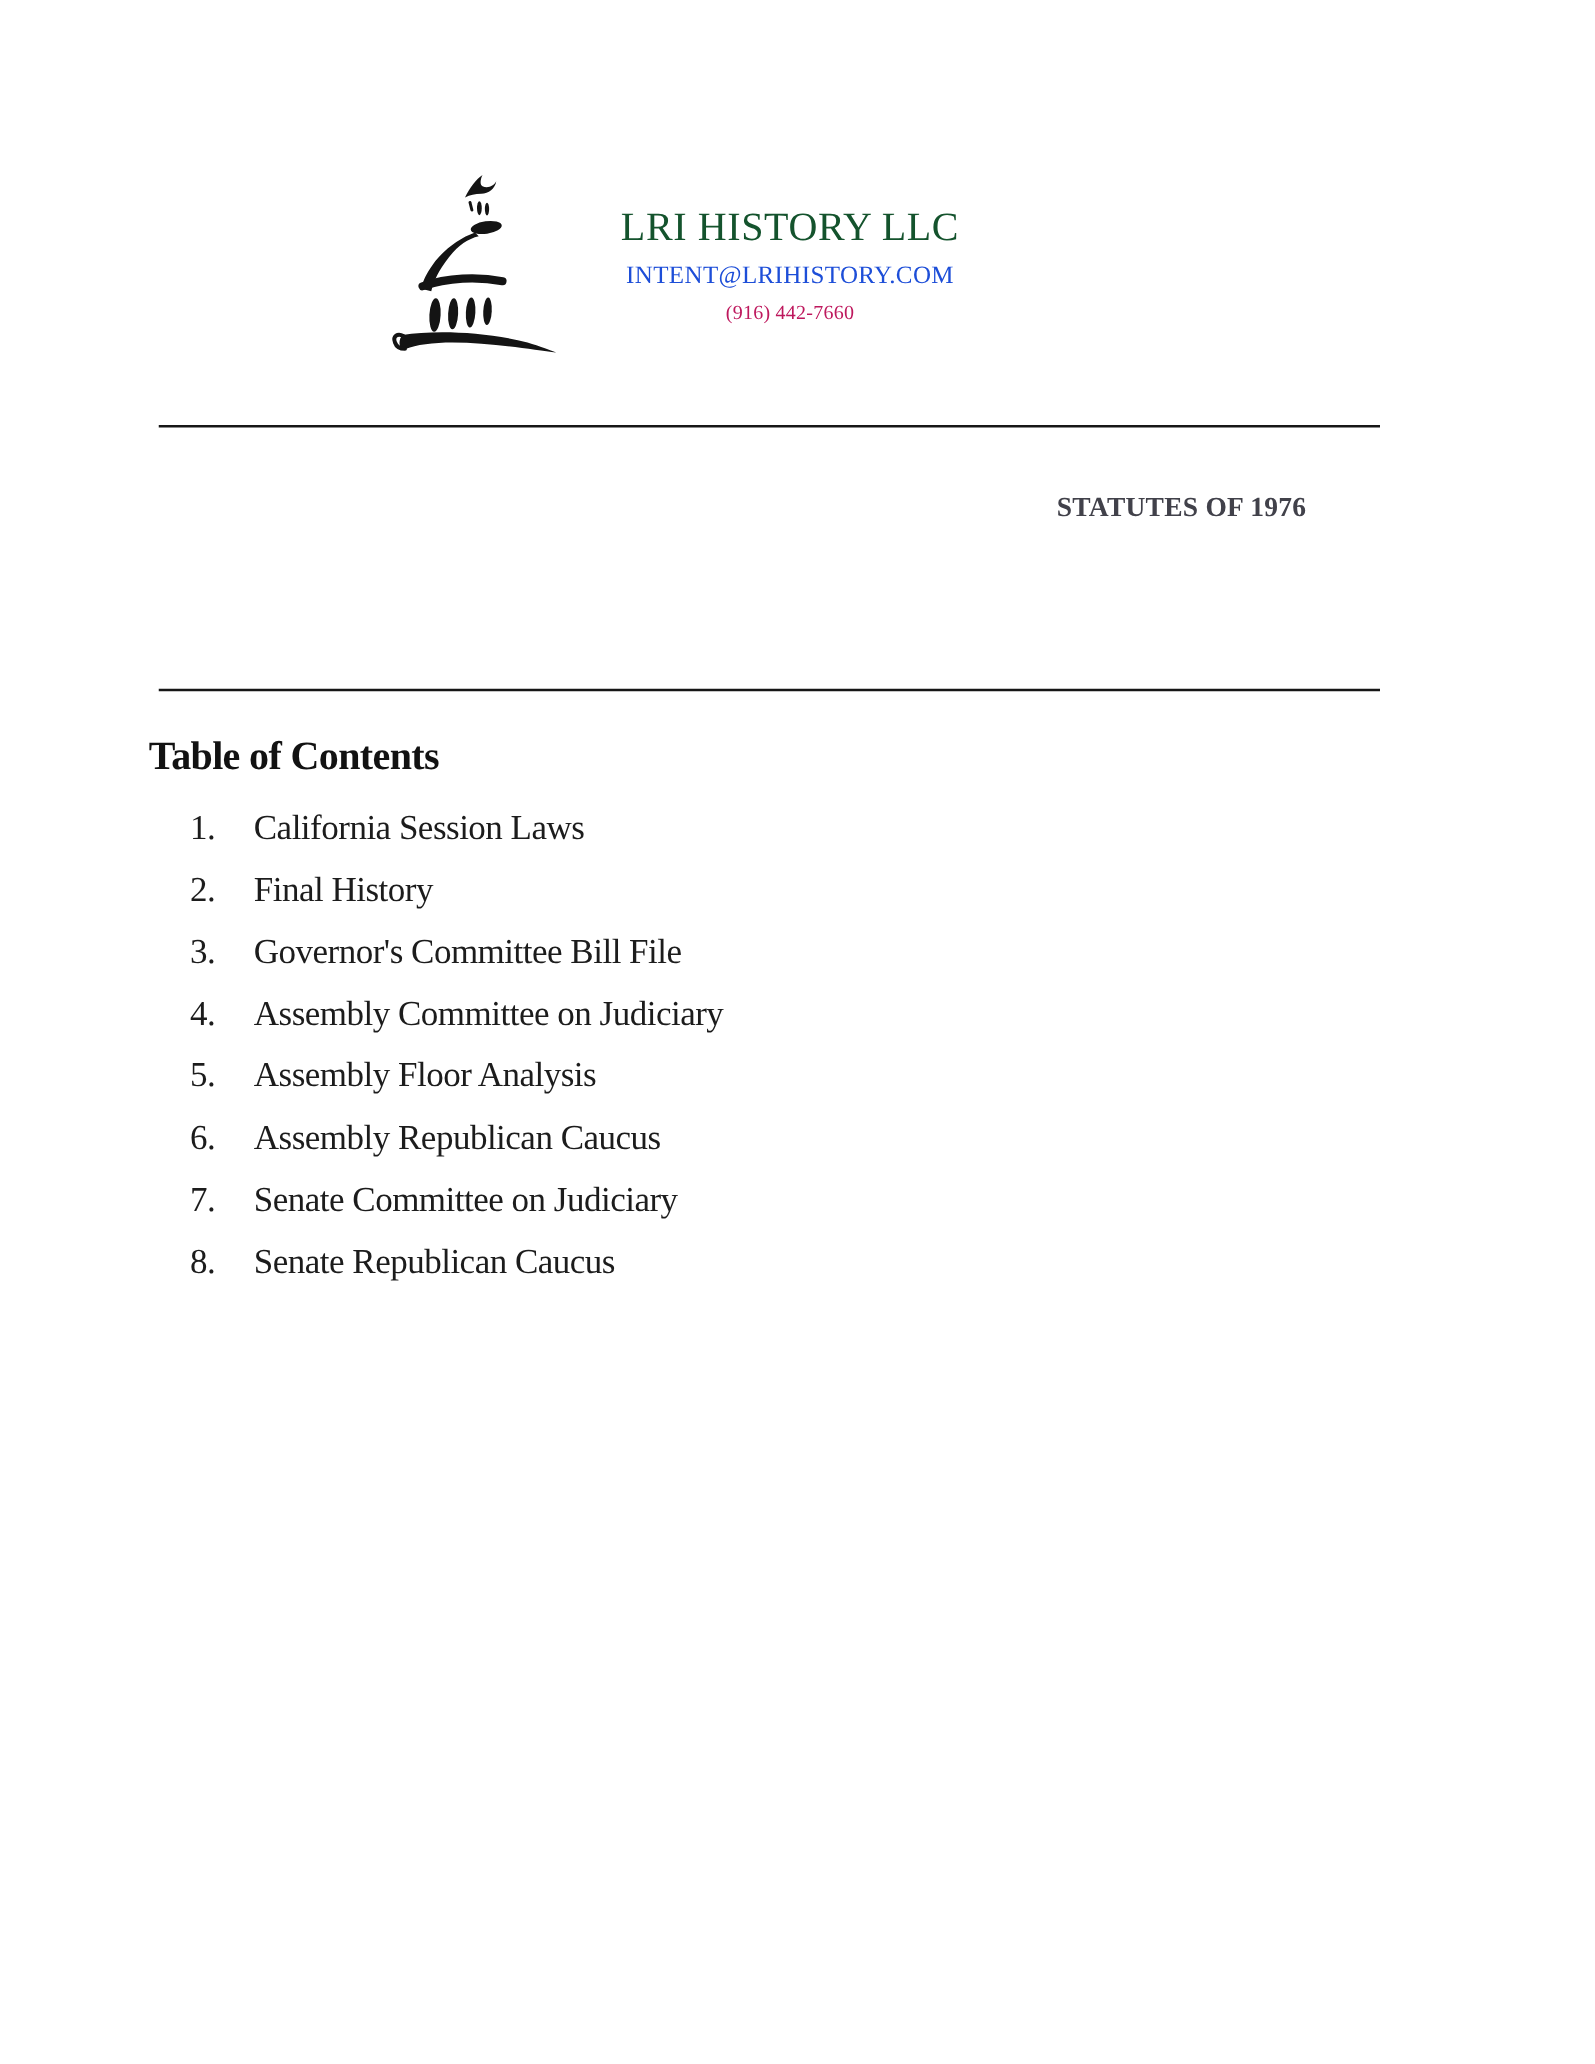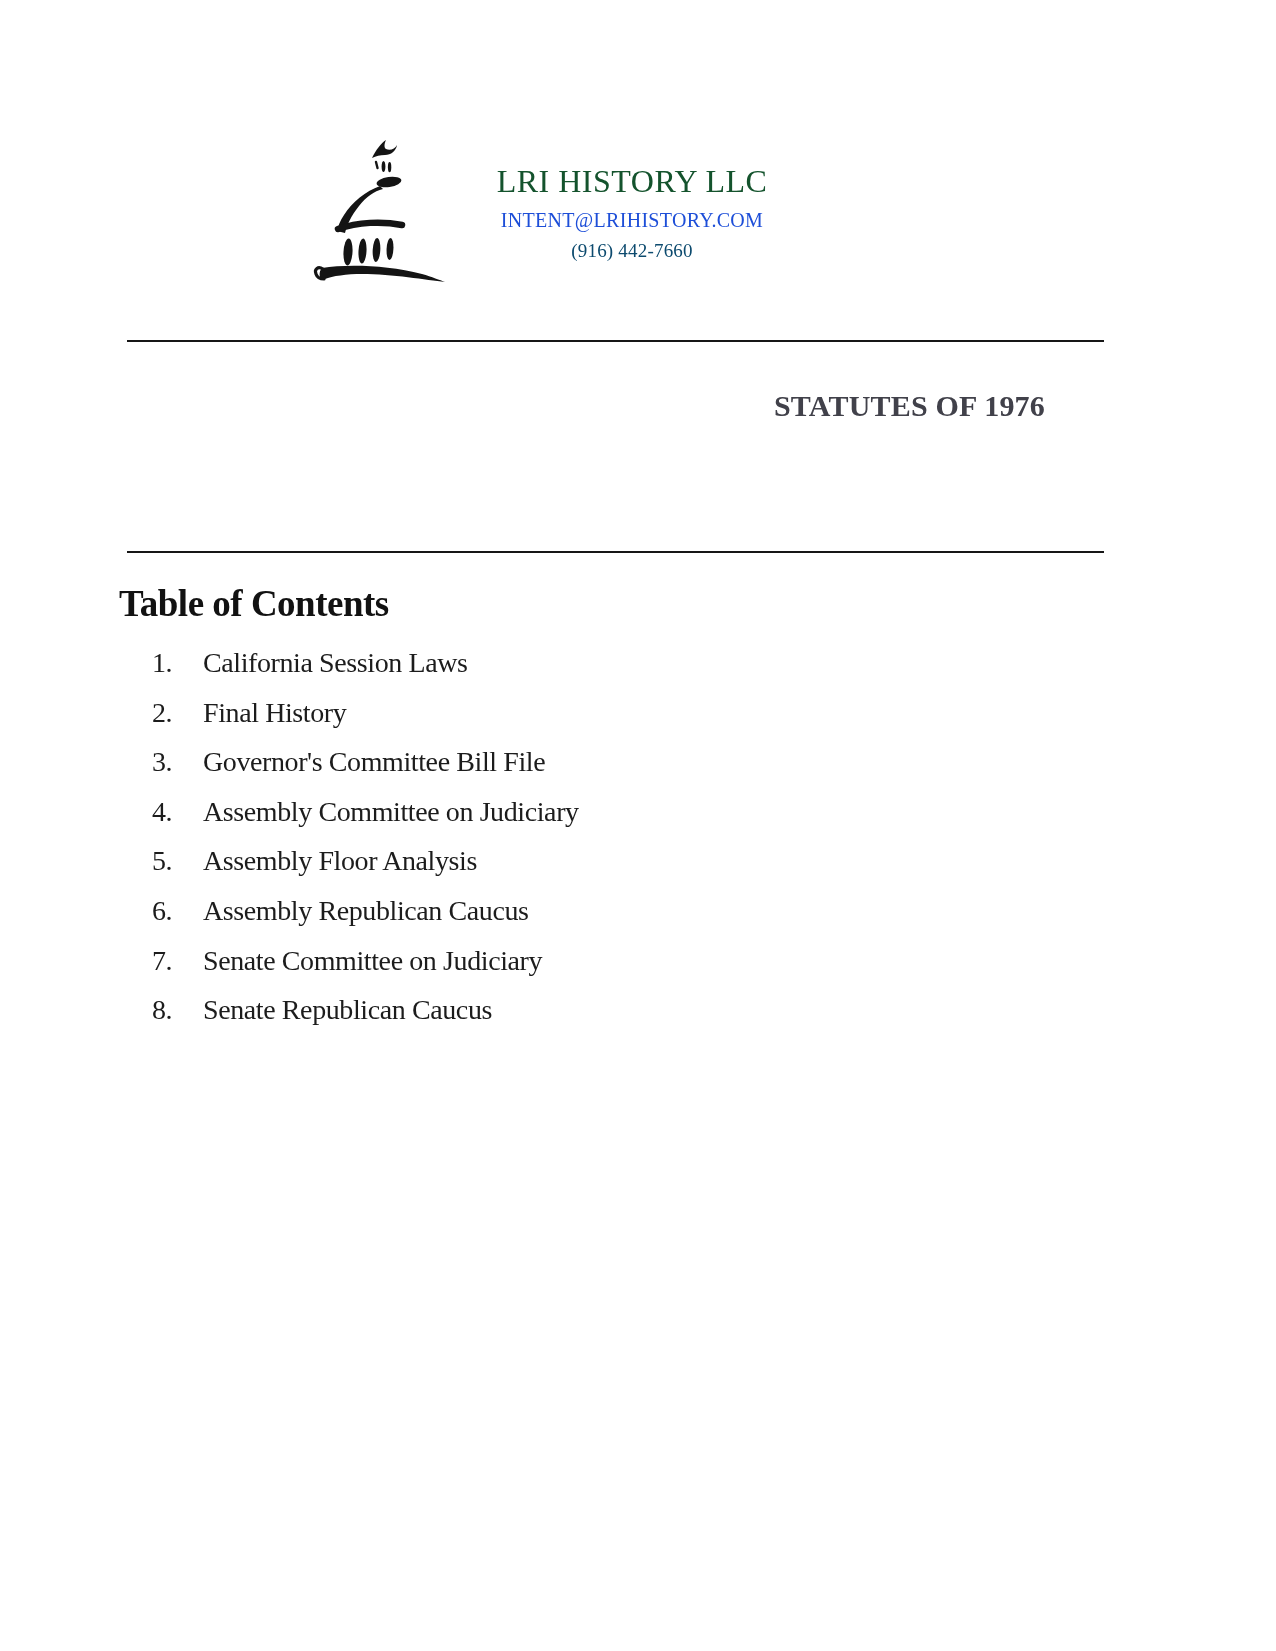--- a/index.html
+++ b/index.html
@@ -38,59 +38,59 @@
     color: #14532d;
   }
   .contact-line {
     font-size: 20px;
     line-height: 24px;
     letter-spacing: 0.3px;
     margin-top: 7px;
     color: #1d4ed8;
   }
   .phone-line {
-    font-size: 19px;
+    font-size: 16px;
     line-height: 24px;
     letter-spacing: 0.2px;
     margin-top: 7px;
-    color: #0c4a6e;
+    color: #be185d;
   }
 
   
   .rule {
     position: absolute;
     left: 127px;
     width: 977px;
     height: 2px;
     background: #161616;
   }
   .rule-top    { top: 340px; }
   .rule-bottom { top: 551px; }
 
   
   .reference-block {
     position: absolute;
     top: 383px;
     right: 231px;
     text-align: center;
     font-weight: bold;
-    font-size: 30px;
+    font-size: 22px;
     line-height: 45px;
     color: #41414a;
     letter-spacing: 0.2px;
   }
   .reference-line { white-space: pre-wrap; }
 
   
   .toc-title {
     position: absolute;
     left: 119px;
     top: 585px;
     margin: 0;
-    font-size: 37px;
+    font-size: 32px;
     line-height: 38px;
     font-weight: bold;
     letter-spacing: -0.5px;
     color: #121212;
   }
   .toc-list {
     position: absolute;
     left: 152px;
     top: 647px;
     margin: 0;

